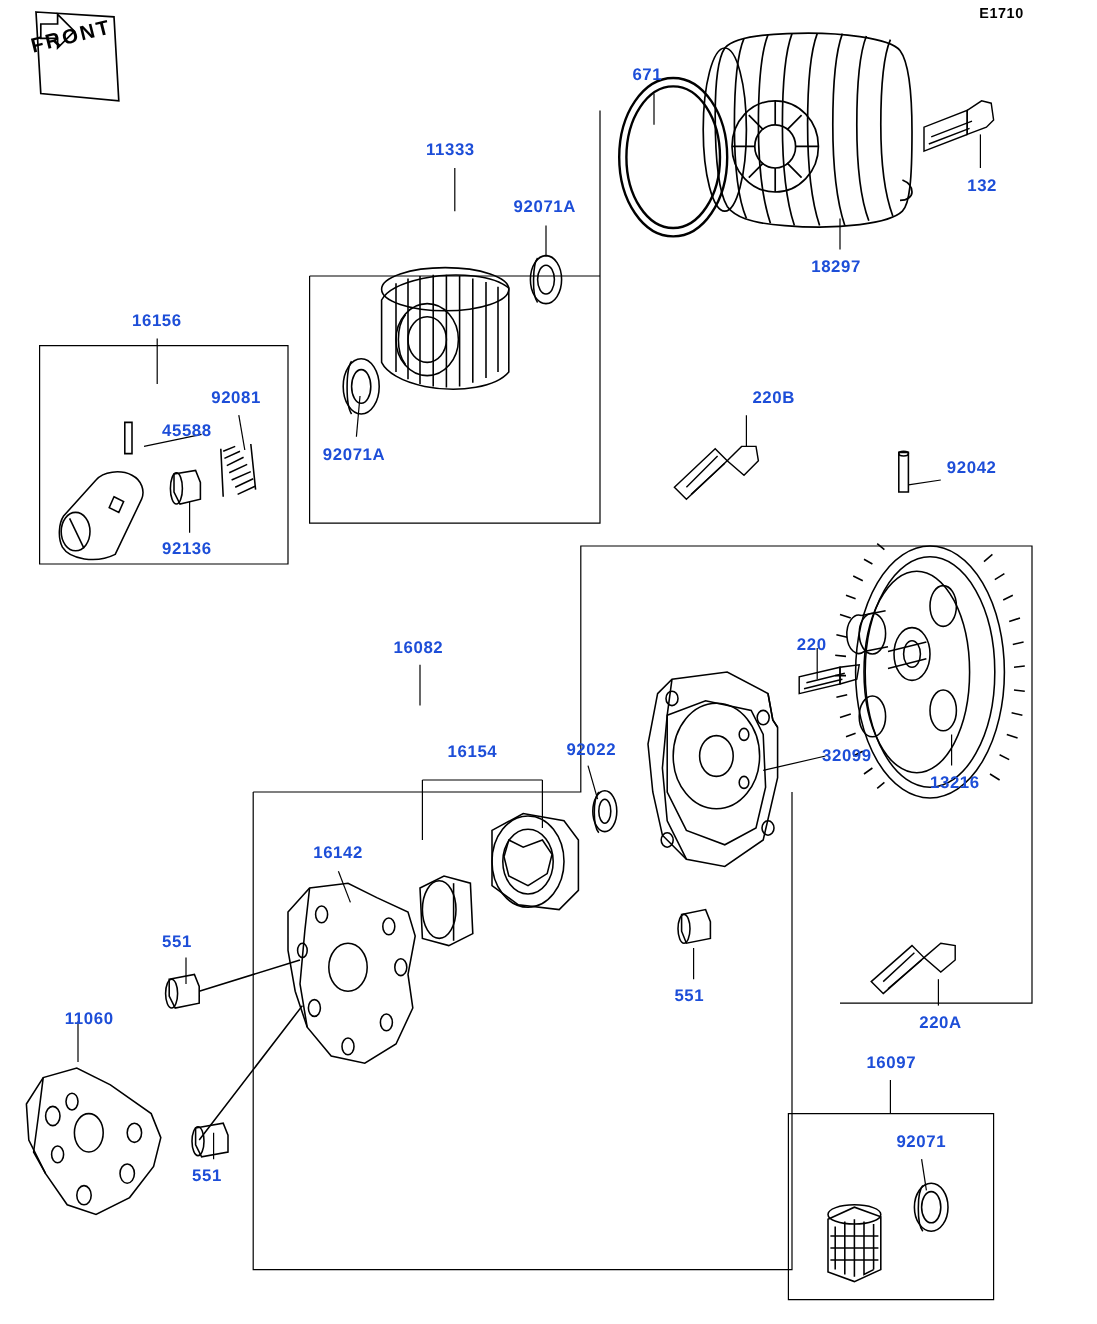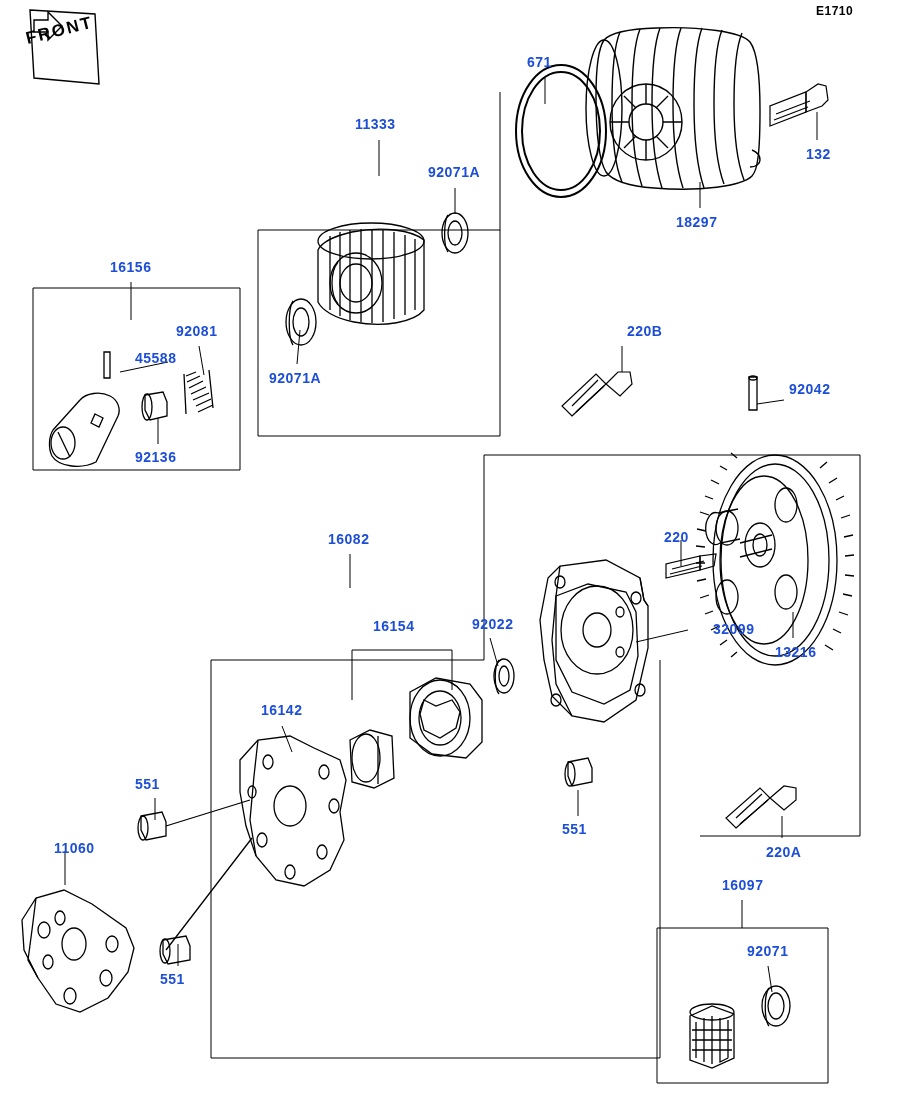--- a/index.html
+++ b/index.html
@@ -287,21 +287,21 @@
   <div class="lbl" style="left:135px;top:350px;">45588</div>
   <div class="lbl" style="left:135px;top:449px;">92136</div>
   <div class="lbl" style="left:269px;top:370px;">92071A</div>
   <div class="lbl" style="left:604px;top:323px;margin-left:23px;">220B</div>
   <div class="lbl" style="left:789px;top:381px;">92042</div>
   <div class="lbl" style="left:664px;top:517px;margin-top:12px;">220</div>
   <div class="lbl" style="left:775px;top:644px;">13216</div>
   <div class="lbl" style="left:328px;top:531px;">16082</div>
   <div class="lbl" style="left:373px;top:618px;">16154</div>
   <div class="lbl" style="left:472px;top:616px;">92022</div>
-  <div class="lbl" style="left:713px;top:621px;">32099</div>
+  <div class="lbl" style="left:685px;top:621px;">32099</div>
   <div class="lbl" style="left:261px;top:702px;">16142</div>
   <div class="lbl" style="left:135px;top:776px;">551</div>
   <div class="lbl" style="left:54px;top:828px;margin-top:12px;">11060</div>
   <div class="lbl" style="left:160px;top:971px;">551</div>
   <div class="lbl" style="left:562px;top:821px;">551</div>
   <div class="lbl" style="left:766px;top:844px;">220A</div>
   <div class="lbl" style="left:722px;top:877px;">16097</div>
   <div class="lbl" style="left:747px;top:943px;">92071</div>
 
 </div>

